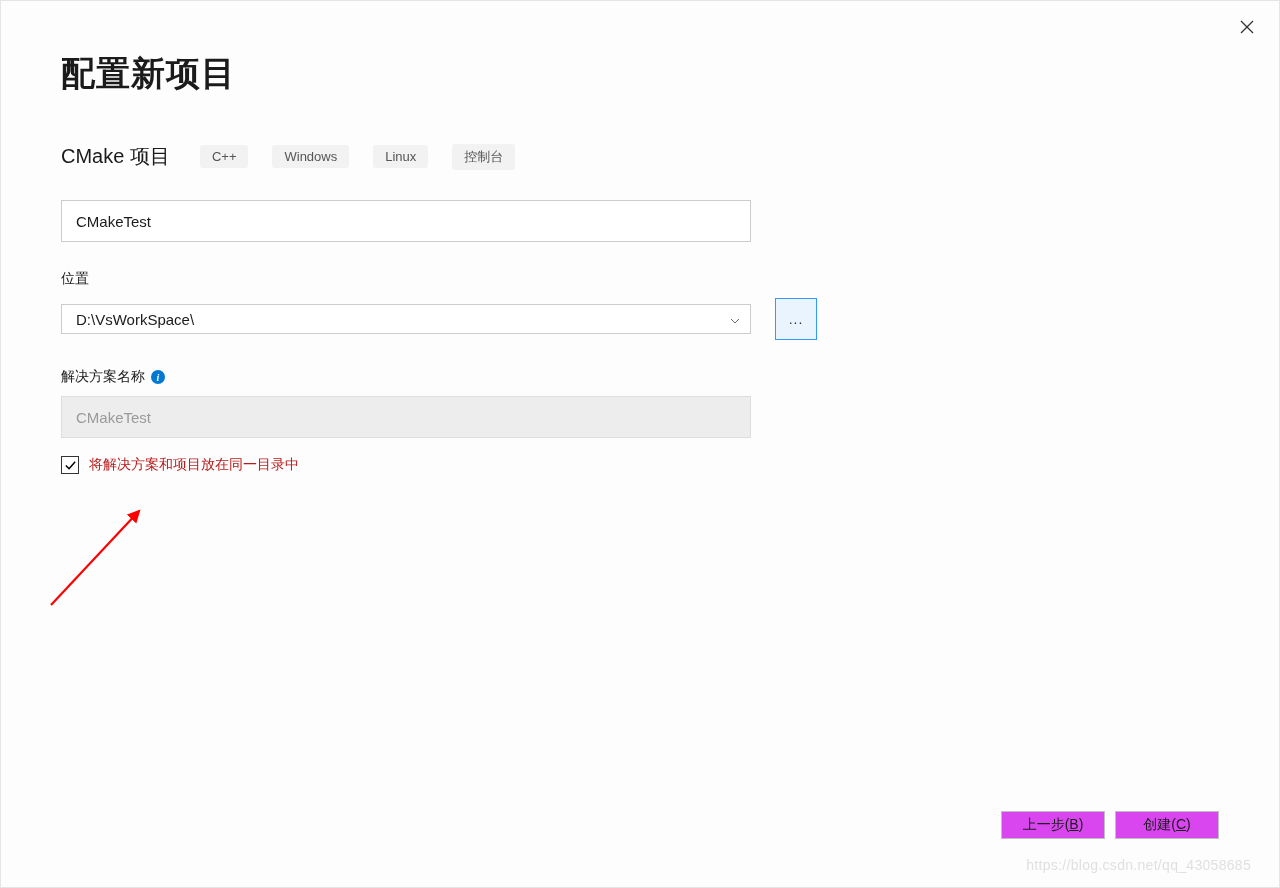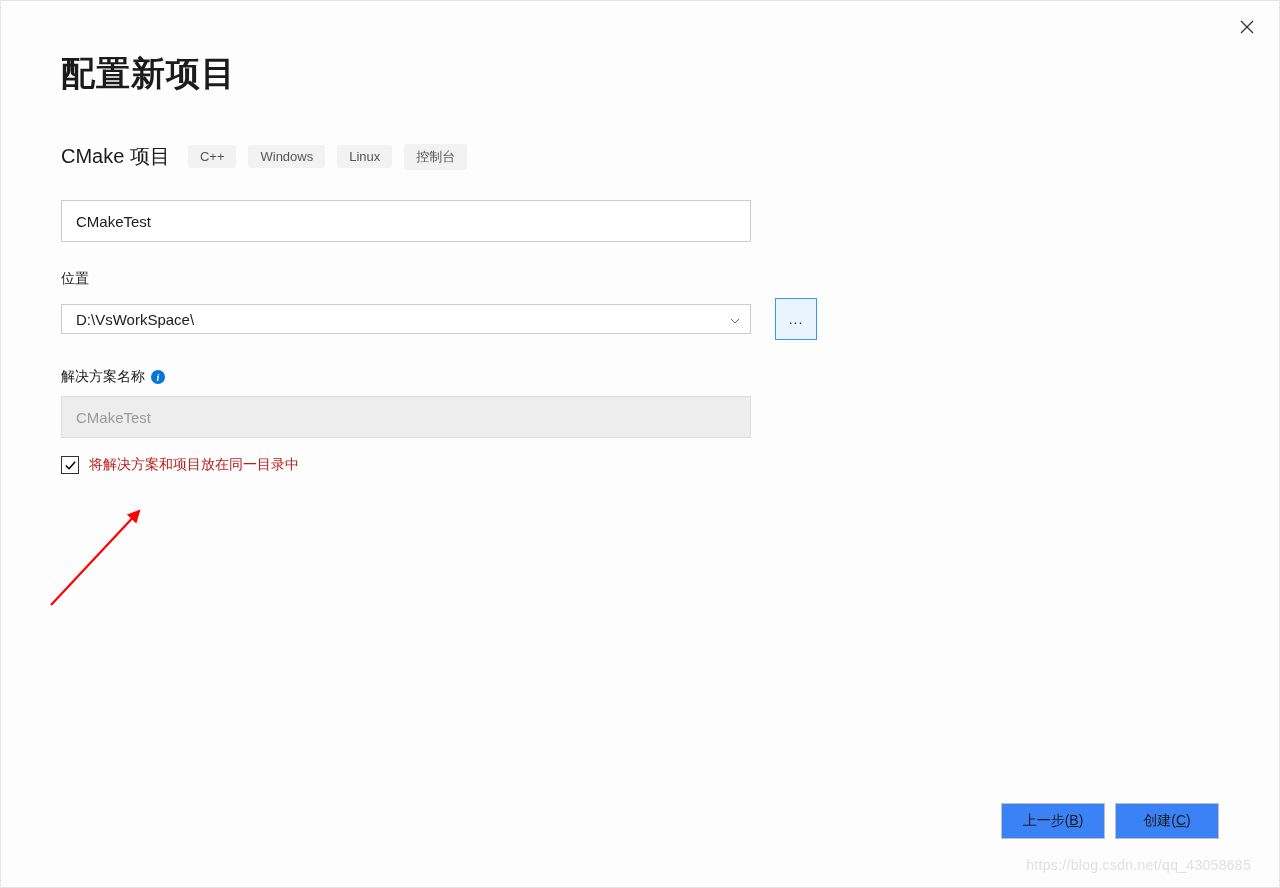--- a/index.html
+++ b/index.html
@@ -39,21 +39,21 @@
     .page-title {
       font-size: 34px;
       font-weight: 700;
       color: #1b1b1b;
       margin-bottom: 36px;
       letter-spacing: 1px;
     }
     .subtitle-row {
       display: flex;
       align-items: center;
-      gap: 12px;
+      gap: 24px;
       margin-bottom: 30px;
       margin-top: 46px;
     }
     .subtitle {
       font-size: 20px;
       color: #1b1b1b;
       font-weight: 400;
       margin-right: 6px;
     }
     .tag {
@@ -180,23 +180,23 @@
     }
     .footer-buttons {
       position: absolute;
       bottom: 48px;
       right: 60px;
       display: flex;
       gap: 10px;
     }
     .footer-btn {
       min-width: 104px;
-      height: 36px;
+      height: 28px;
       border: 1px solid #bfbfbf;
-      background: #3b82f6;
+      background: #d946ef;
       cursor: pointer;
       font-size: 14px;
       color: #1b1b1b;
       padding: 0 16px;
     }
     .footer-btn .mnemonic {
       text-decoration: underline;
     }
     .watermark {
       position: absolute;

